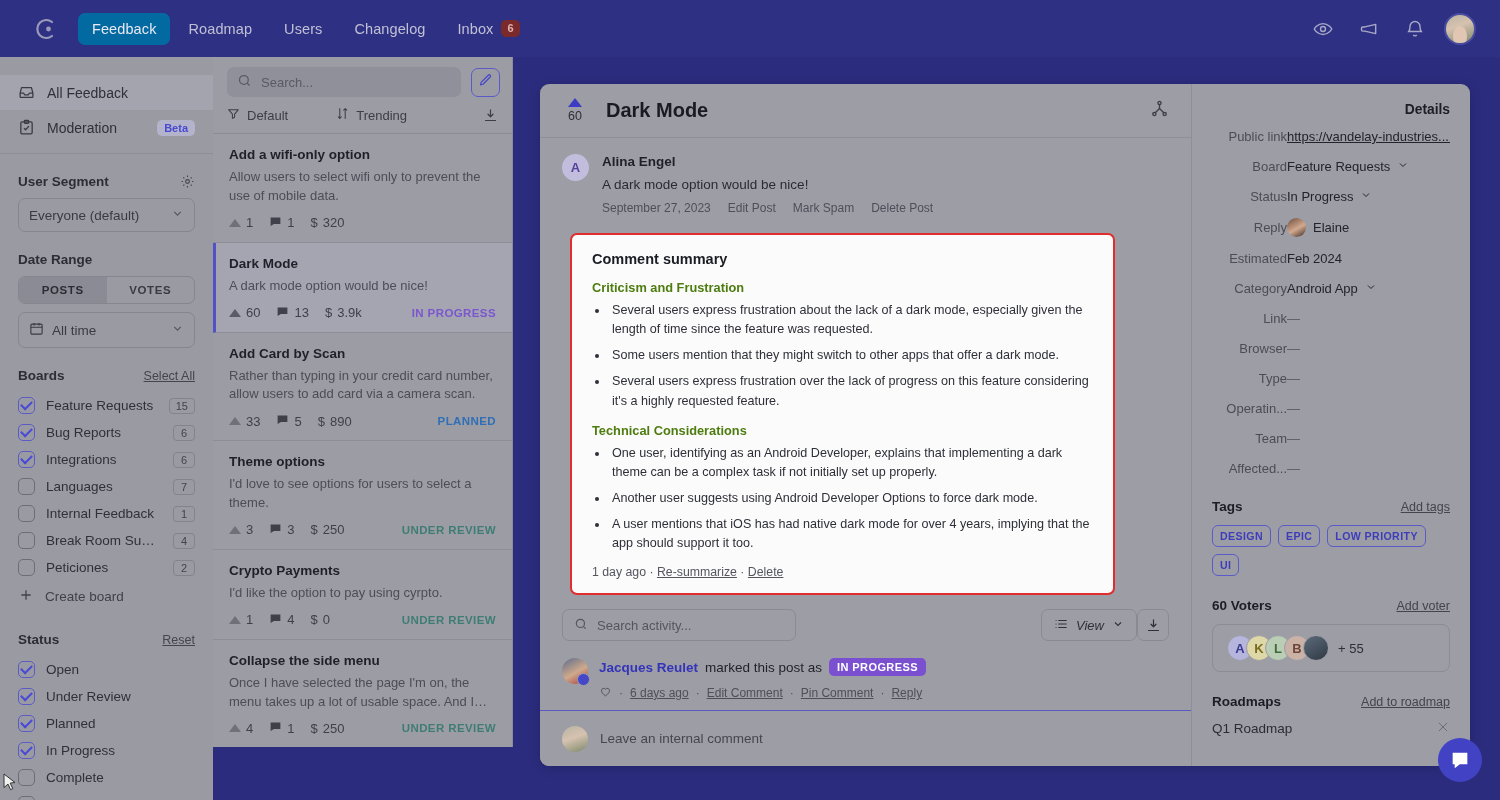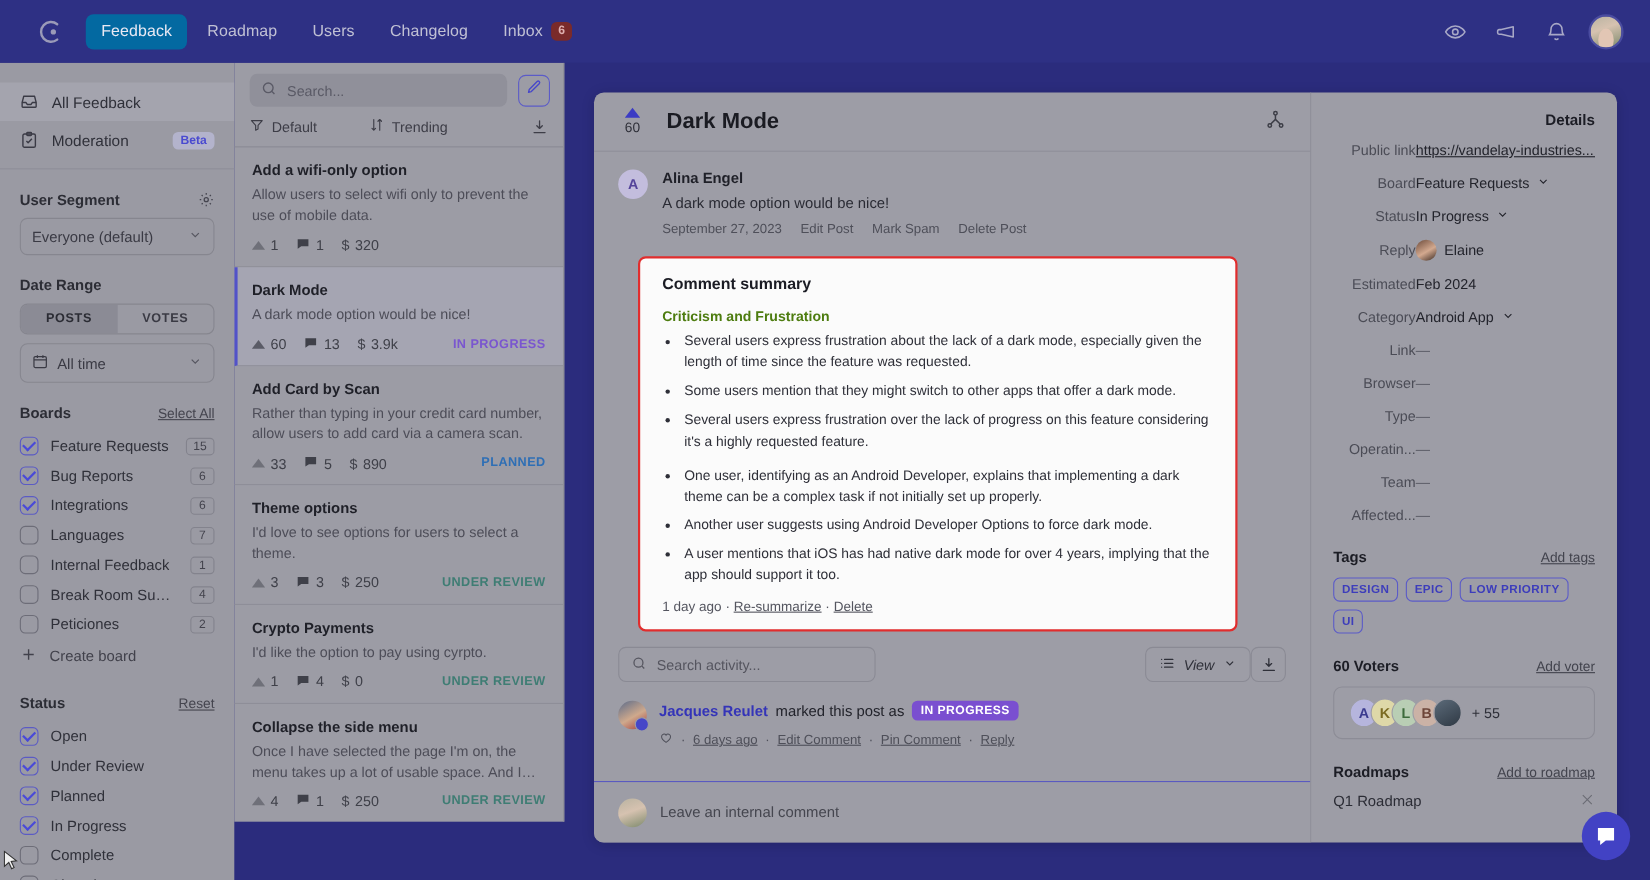--- a/index.html
+++ b/index.html
@@ -182,21 +182,21 @@
   .av-round {
     width: 27px; height: 27px; border-radius: 50%; background: #c3bddd;
     display: flex; align-items: center; justify-content: center;
     font-size: 13px; font-weight: 600; color: #54439a; flex: none;
   }
   .author-name { font-size: 13.5px; font-weight: 600; color: #1f2028; margin-bottom: 8px; }
   .author-body { font-size: 13.5px; color: #2a2b34; margin-bottom: 9px; }
   .author-meta { display: flex; gap: 17px; font-size: 12px; color: #4e4f59; }
 
   .summary {
-    margin: 18px 22px 0 40px; background: #fbfbfb; border: 2px solid #e12d2d;
+    margin: 18px 22px 0 30px; background: #fbfbfb; border: 2px solid #e12d2d;
     border-radius: 7px; padding: 16px 20px 14px 20px; width: 545px;
   }
   .summary h3 { font-size: 14.5px; font-weight: 600; color: #1b1c24; margin-bottom: 13px; }
   .summary h4 { font-size: 12.8px; font-weight: 700; color: #4d7c0f; margin-bottom: 6px; }
   .summary ul { margin: 0 0 12px 17px; }
   .summary li { font-size: 12.6px; color: #2e2f38; line-height: 1.52; margin-bottom: 7px; padding-left: 3px; }
   .summary .foot { font-size: 12.3px; color: #54555f; }
   .summary .foot a { color: #54555f; text-decoration: underline; }
 
   .activity { padding: 14px 22px 0 22px; }
@@ -705,20 +705,21 @@
       <div class="summary">
         <h3>Comment summary</h3>
 
         <h4>Criticism and Frustration</h4>
         <ul>
           <li>Several users express frustration about the lack of a dark mode, especially given the length of time since the feature was requested.</li>
           <li>Some users mention that they might switch to other apps that offer a dark mode.</li>
           <li>Several users express frustration over the lack of progress on this feature considering it's a highly requested feature.</li>
         </ul>
 
+        <h4>Technical Considerations</h4>
         <ul>
           <li>One user, identifying as an Android Developer, explains that implementing a dark theme can be a complex task if not initially set up properly.</li>
           <li>Another user suggests using Android Developer Options to force dark mode.</li>
           <li>A user mentions that iOS has had native dark mode for over 4 years, implying that the app should support it too.</li>
         </ul>
 
         <div class="foot">
           <span>1 day ago</span>
           <span> · </span>
           <a>Re-summarize</a>

